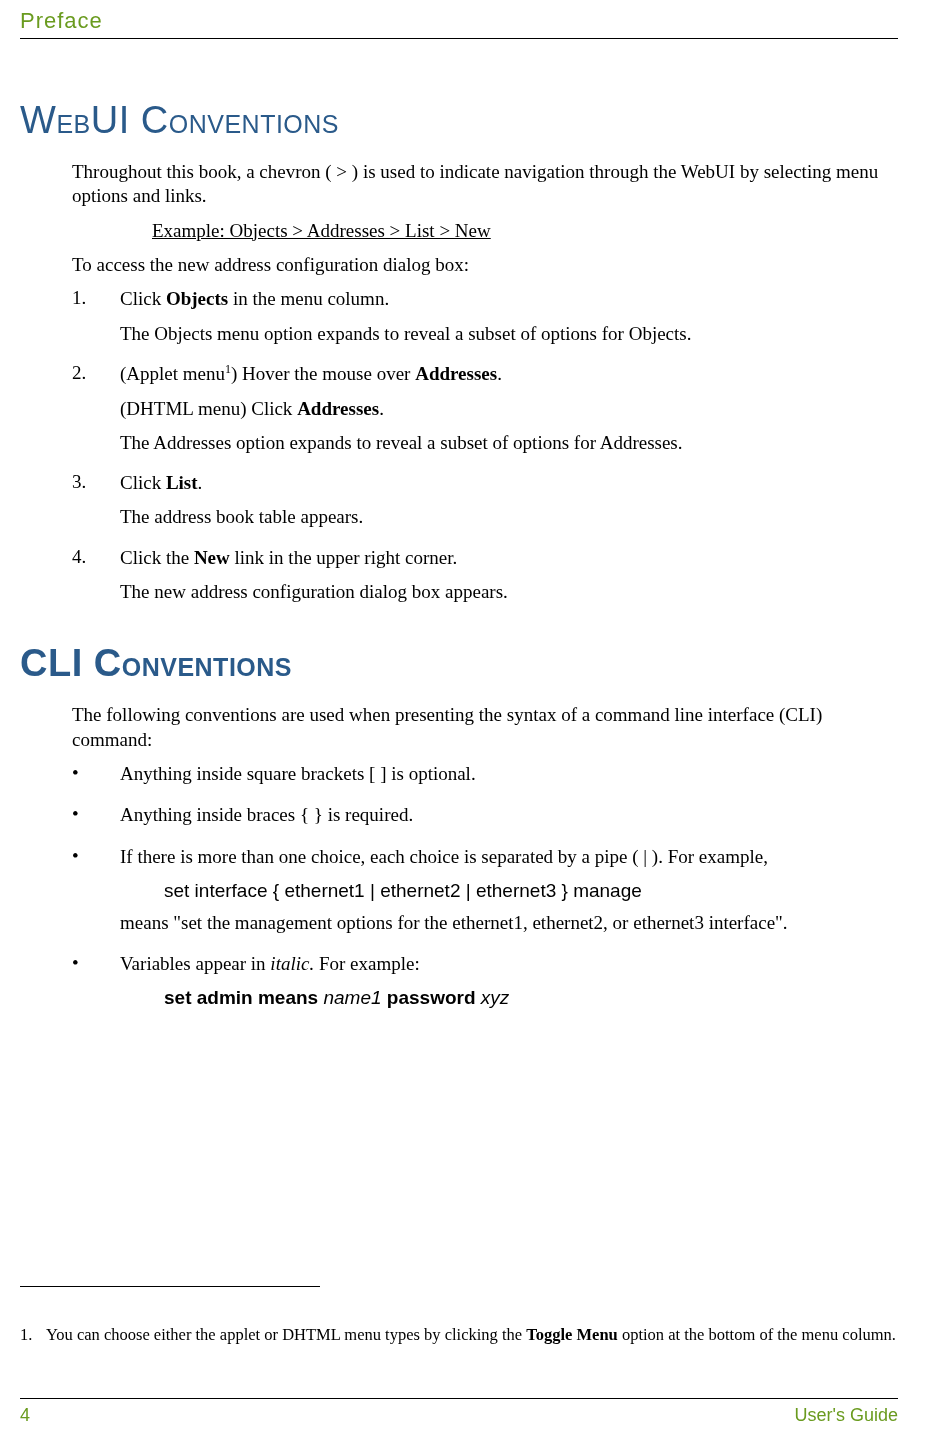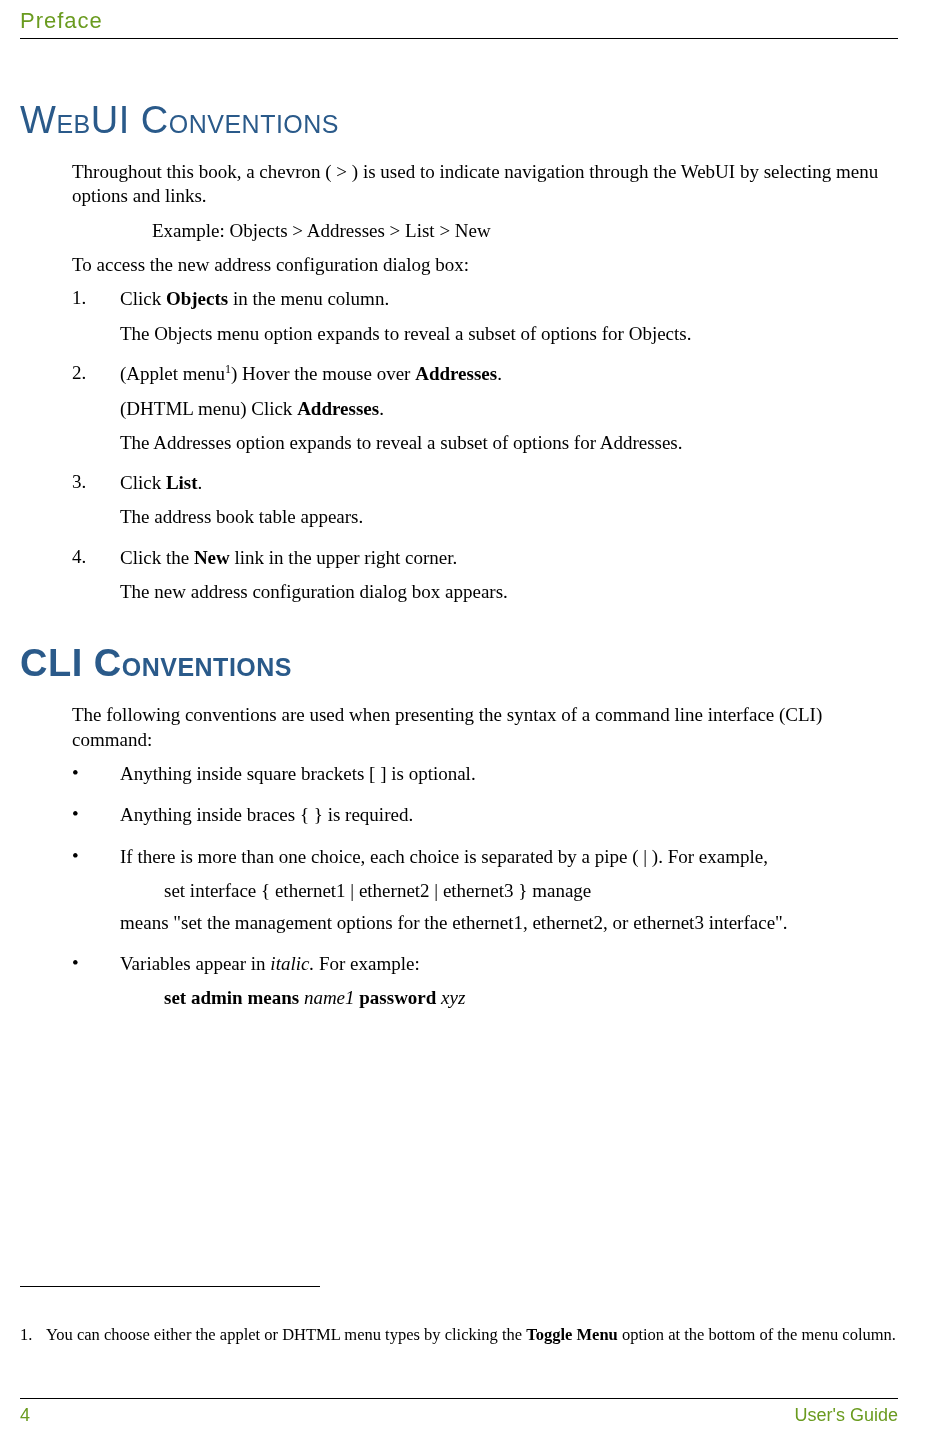--- a/index.html
+++ b/index.html
@@ -48,20 +48,21 @@
     margin-left: 52px;
     margin-right: 0;
   }
   .body-text {
     font-size: 19px;
     line-height: 1.28;
     margin: 0 0 10px 0;
   }
   .indent1 {
     margin-left: 80px;
+    text-decoration: underline;
   }
   .indent-list {
     margin-left: 38px;
   }
   .numlist {
     margin: 8px 0 0 0;
     padding: 0;
   }
   .numlist-item {
     display: flex;
@@ -91,21 +92,21 @@
     flex: 0 0 48px;
     font-size: 19px;
   }
   .bul-body {
     flex: 1;
     font-size: 19px;
     line-height: 1.28;
   }
   .bul-body p { margin: 0 0 10px 0; }
   .code {
-    font-family: Liberation Serif, serif;
+    font-family: Liberation Sans, sans-serif;
     font-size: 19px;
     white-space: pre-wrap;
     margin-left: 44px;
     line-height: 1.25;
   }
   .ital { font-style: italic; text-align: right; }
   .code .bold { font-weight: bold; }
   .fn-rule {
     width: 300px;
     border: none;

